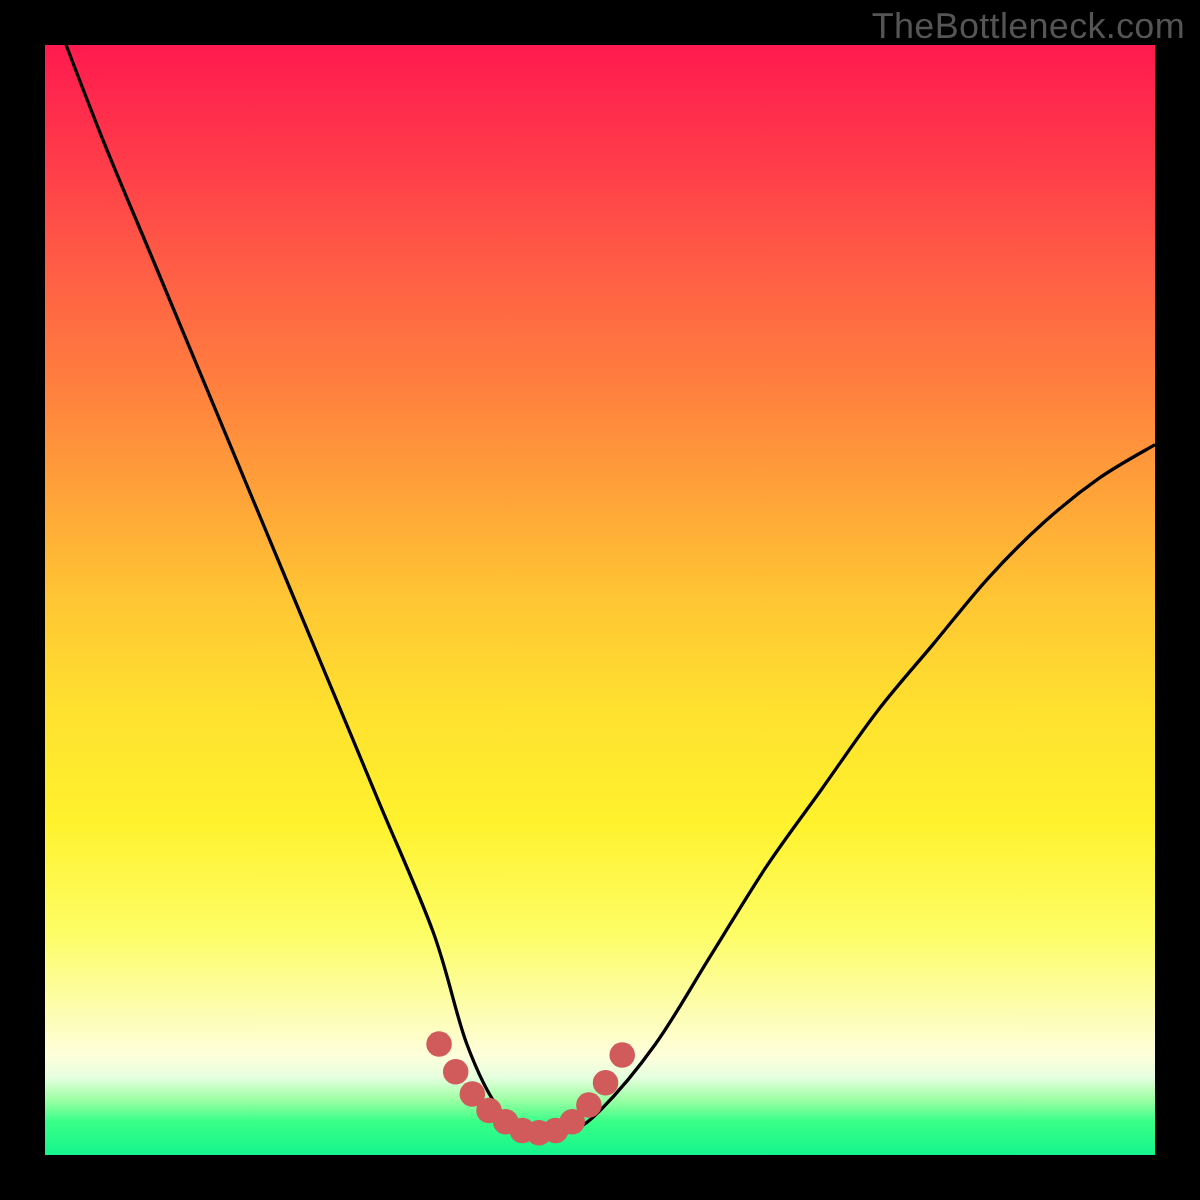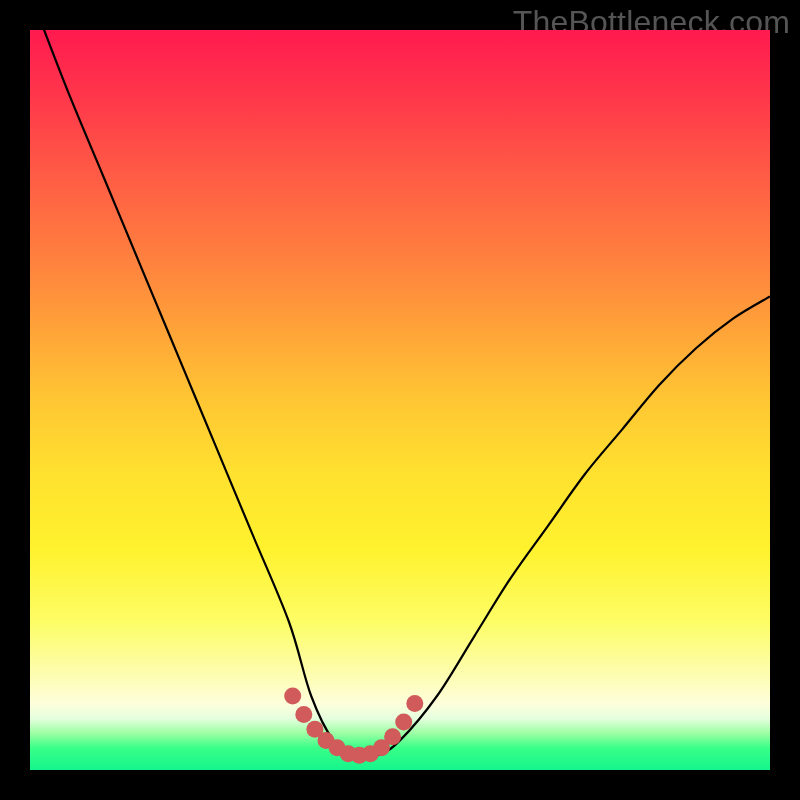--- a/index.html
+++ b/index.html
@@ -50,21 +50,21 @@
     top: 0;
     width: 740px;
     height: 740px;
     overflow: visible;
   }
   .watermark {
     position: absolute;
     top: 4px;
     right: 10px;
     color: #555;
-    font-size: 32px;
+    font-size: 24px;
     letter-spacing: 0.2px;
     user-select: none;
   }
 </style>
 </head>
 <body>
 
 <div class="frame">
   <div class="watermark">TheBottleneck.com</div>
 

